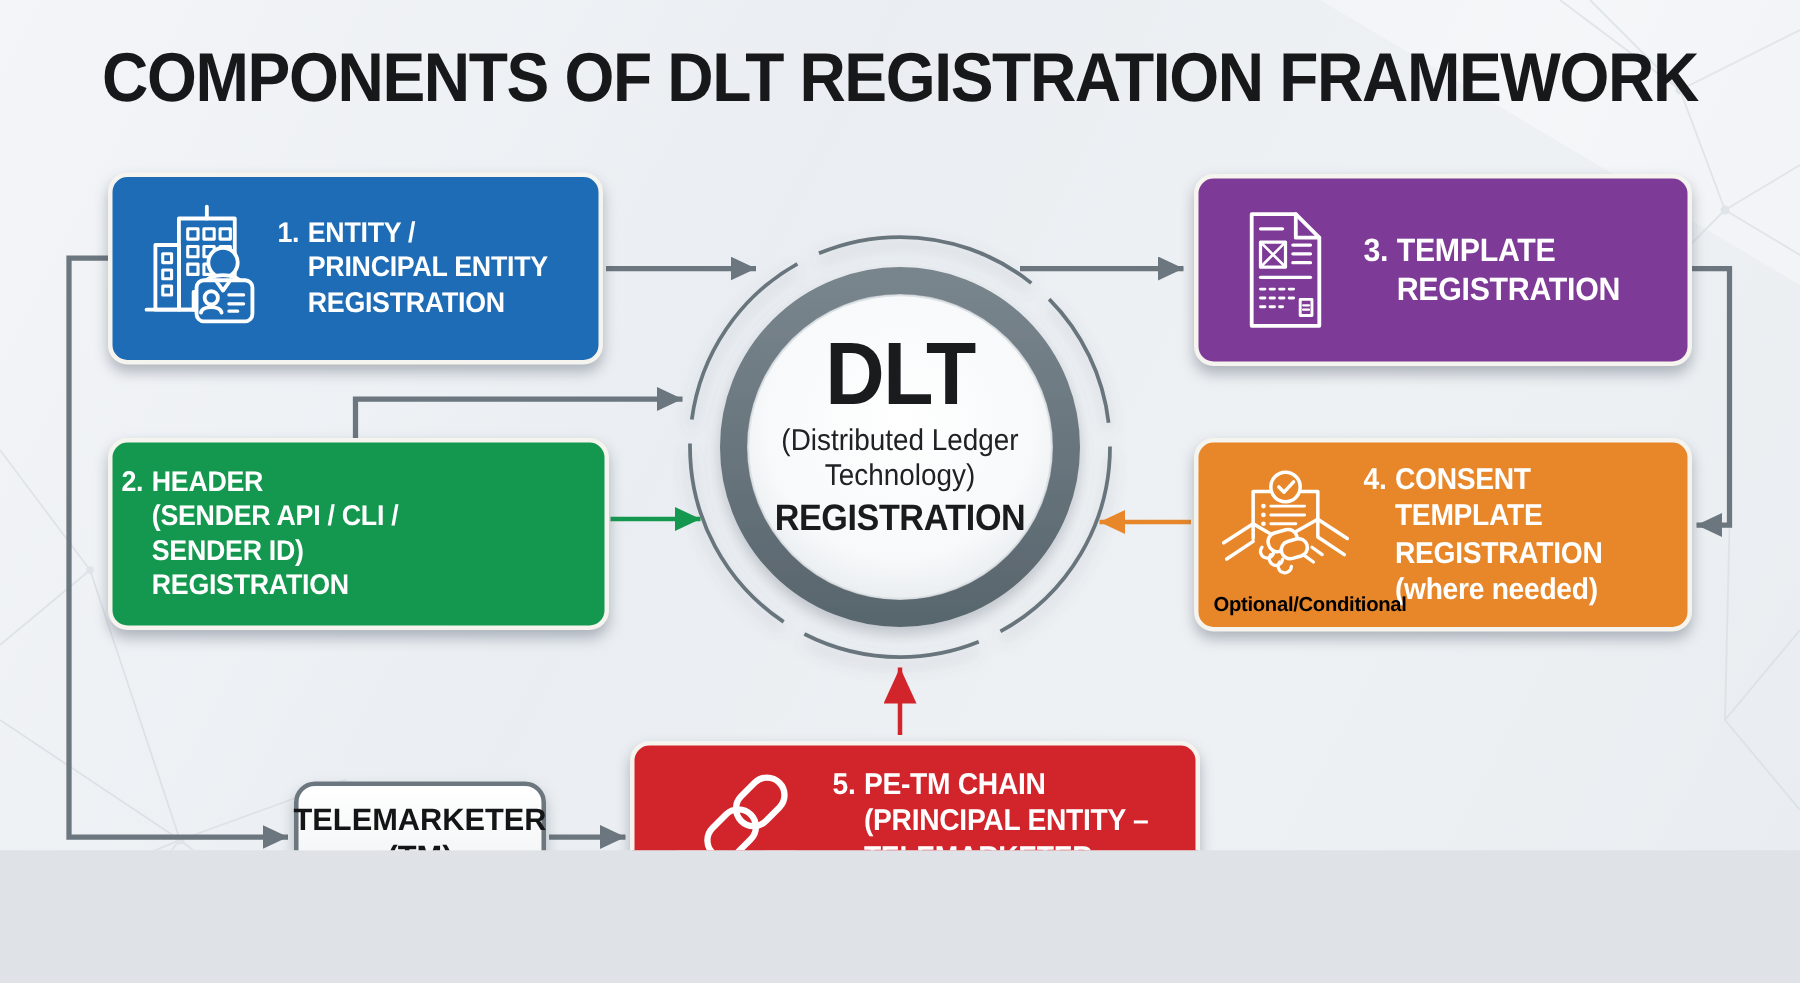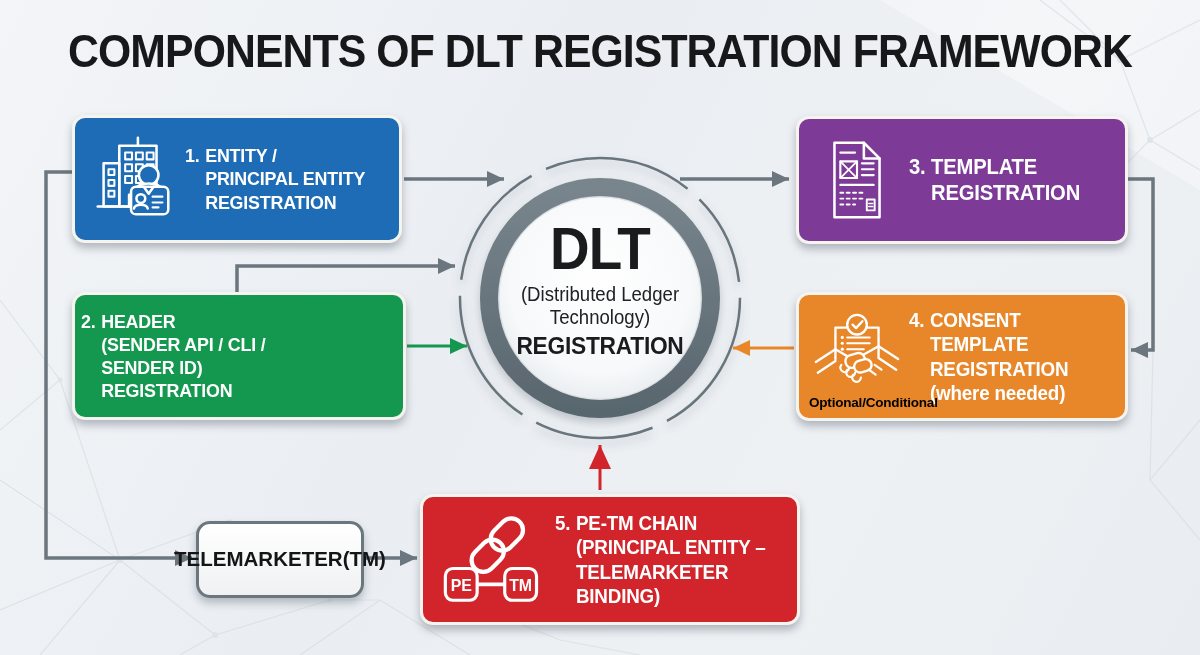--- a/index.html
+++ b/index.html
@@ -1,21 +1,21 @@
 <!DOCTYPE html>
 <html style="--blue: #1e6cb5; --green: #14984f; --purple: #7d3a97; --orange: #e8872a; --red: #d2242b; --gray: #6b767e; --ring: #69757d; --ink: #17181a;"><head>
 <meta charset="utf-8">
 <style>
   :root{
     --blue:#1e6cb5; --green:#14984f; --purple:#7d3a97; --orange:#e8872a;
     --red:#d2242b; --gray:#6b767e; --ring:#69757d; --ink:#17181a;
   }
   html,body{margin:0;padding:0;}
   body{font-family:"Liberation Sans",sans-serif;background:#dfe3e8;}
-  .stage{position:relative;width:1200px;height:655px;overflow:hidden;
+  .stage{position:relative;width:1200px;height:567px;overflow:hidden;
     background:linear-gradient(118deg,#f3f5f8 0%,#eaeef2 40%,#eef1f4 70%,#e9edf1 100%);}
   .bgnet{position:absolute;left:0;top:0;}
   .title{position:absolute;top:24px;left:0;width:100%;text-align:center;
     font-size:46px;font-weight:bold;letter-spacing:-1px;color:var(--ink);
     transform:scaleX(.93);}
   .canvas{position:absolute;left:0;top:0;}
   .sG{stroke:var(--gray);} .sGr{stroke:var(--green);} .sO{stroke:var(--orange);} .sR{stroke:var(--red);}
   .fG{fill:var(--gray);}  .fGr{fill:var(--green);}  .fO{fill:var(--orange);}  .fR{fill:var(--red);}
   .conn{fill:none;stroke-width:3.5px;}
   .connC{fill:none;stroke-width:3px;}
@@ -29,21 +29,21 @@
   .icon{flex:0 0 104px;display:flex;align-items:center;justify-content:center;}
   .icon svg{width:98px;height:98px;}
   #box-chain .icon{flex-basis:126px;align-items:center;} #box-chain .icon svg{width:106px;height:106px;}
   .txt{display:flex;gap:6px;color:#fff;font-weight:bold;font-size:19px;line-height:1.22;
     letter-spacing:-.2px;transform:scaleX(.94);transform-origin:left center;}
   #box-template .txt{font-size:21.5px;} #box-consent .txt{font-size:20px;} #box-chain .txt{font-size:20px;}
   .lines{white-space:pre-line;}
   .caption{position:absolute;left:10px;bottom:8px;color:#000000;font-weight:bold;font-size:13.5px;letter-spacing:-.2px;}
   .tmbox{position:absolute;left:196px;top:521px;width:168px;height:77px;box-sizing:border-box;
     background:linear-gradient(#ffffff,#eff1f2);border:3.5px solid var(--gray);border-radius:14px;
-    box-shadow:0 5px 9px rgba(70,82,98,.35);display:flex;flex-direction:row;justify-content:center;
+    box-shadow:0 5px 9px rgba(70,82,98,.35);display:flex;flex-direction:column;justify-content:center;
     align-items:center;color:#141516;font-weight:bold;font-size:20.5px;line-height:1.18;text-align:center;}
   .centerText{position:absolute;left:460px;top:222px;width:280px;text-align:center;color:#1a1b1d;
     transform:scaleX(.93);}
   .centerText .dlt{font-size:59px;font-weight:bold;line-height:.92;letter-spacing:-1px;}
   .centerText .sub{font-size:20px;line-height:1.12;margin-top:7px;white-space:pre-line;color:#202124;}
   .centerText .reg{font-size:24.5px;font-weight:bold;margin-top:4px;letter-spacing:-.3px;}
   svg text{font-family:"Liberation Sans",sans-serif;}
 </style>
 </head>
 <body>

